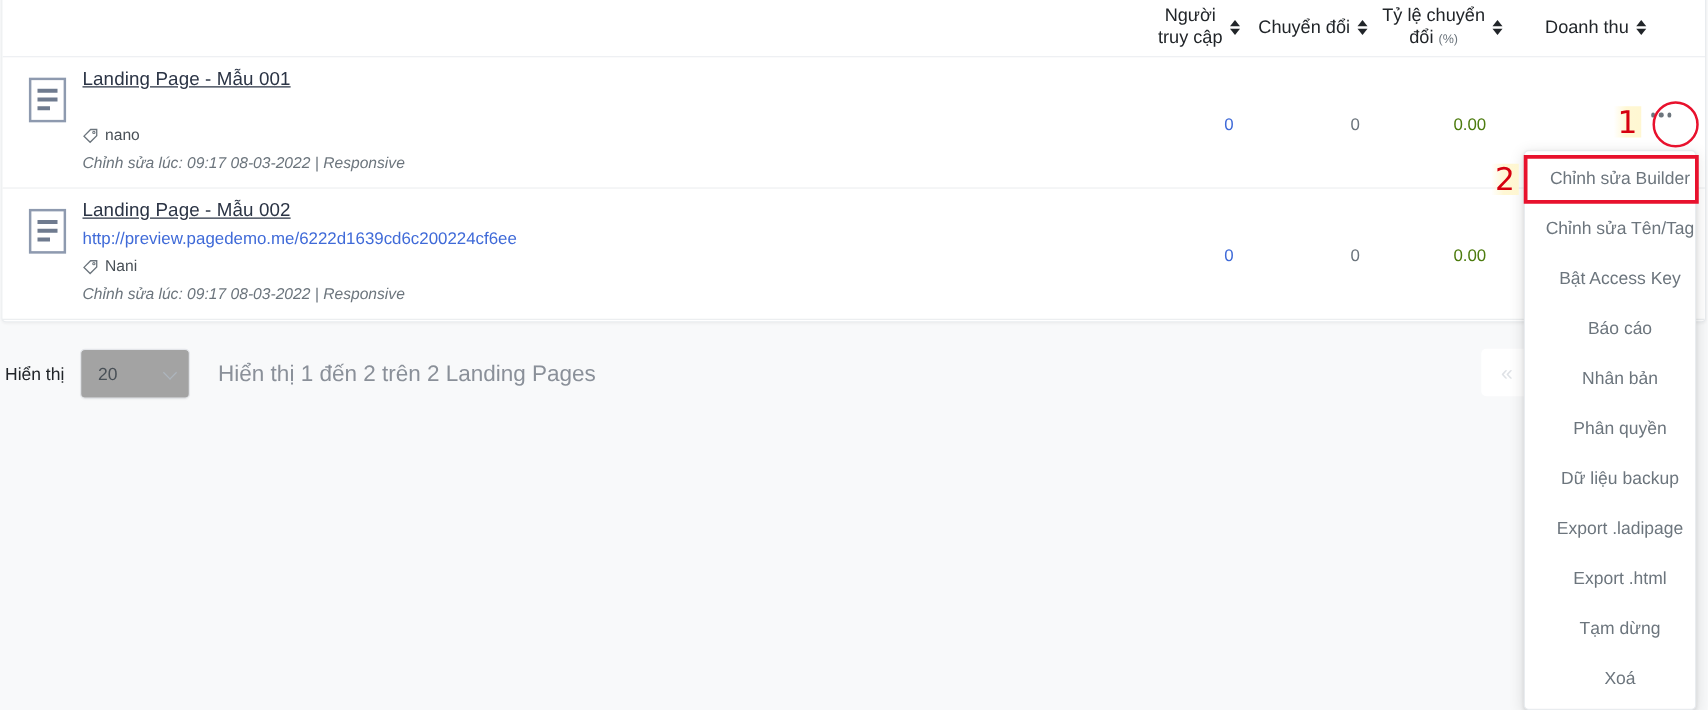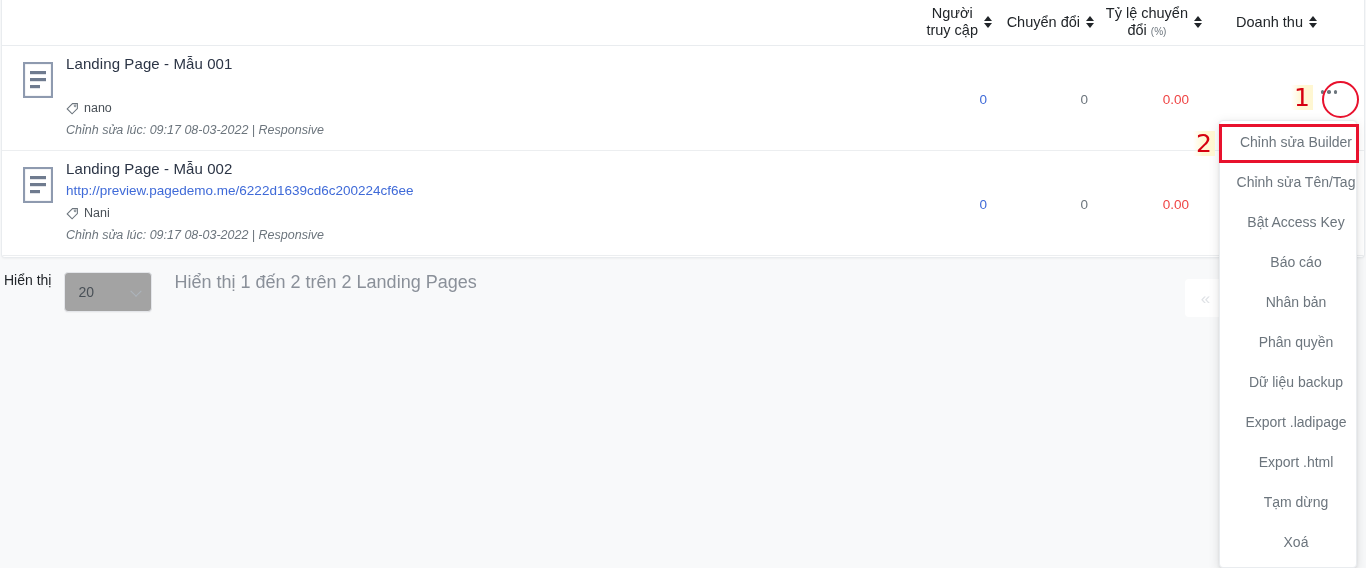--- a/index.html
+++ b/index.html
@@ -84,20 +84,21 @@
   }
   .doc-icon svg { display: block; }
 
   .page-title {
     position: absolute;
     left: 64px; top: 9px;
     font-size: 15px;
     color: #2b3445;
     font-weight: 400;
     letter-spacing: 0.1px;
+    text-decoration: underline;
   }
   .page-url {
     position: absolute;
     left: 64px; top: 32px;
     font-size: 13.5px;
     color: #3f6ad8;
     text-decoration: none;
   }
   .page-tag {
     position: absolute;
@@ -119,21 +120,21 @@
 
   .cell-num {
     position: absolute;
     top: 44px;
     height: 18px;
     display: flex; align-items: center; justify-content: flex-end;
     font-size: 13.5px;
   }
   .cell-visitors { left: 905px; width: 80px; color: #3f6ad8; }
   .cell-conv     { left: 1000px; width: 86px; color: #6c757d; }
-  .cell-convrate { left: 1100px; width: 87px; color: #ef4444; }
+  .cell-convrate { left: 1100px; width: 87px; color: #4d7c0f; }
   .cell-revenue  { left: 1210px; width: 100px; color: #6c757d; }
 
   .ellipsis-btn {
     position: absolute;
     right: 18px; top: 32px;
     width: 34px; height: 28px;
     display: flex; align-items: center; justify-content: center;
     gap: 3px;
     cursor: pointer;
   }
@@ -141,21 +142,21 @@
     width: 3.5px; height: 3.5px; border-radius: 50%;
     background: #6c757d;
     display: block;
   }
 
   
   .footer {
     position: absolute;
     left: 0; top: 272px;
     width: 1306px; height: 54px;
-    display: flex; 
+    display: flex; align-items: center;
   }
   .footer-label {
     margin-left: 4px;
     font-size: 14px;
     color: #212529;
   }
   .select-wrap {
     position: relative;
     margin-left: 13px;
     width: 88px; height: 40px;

